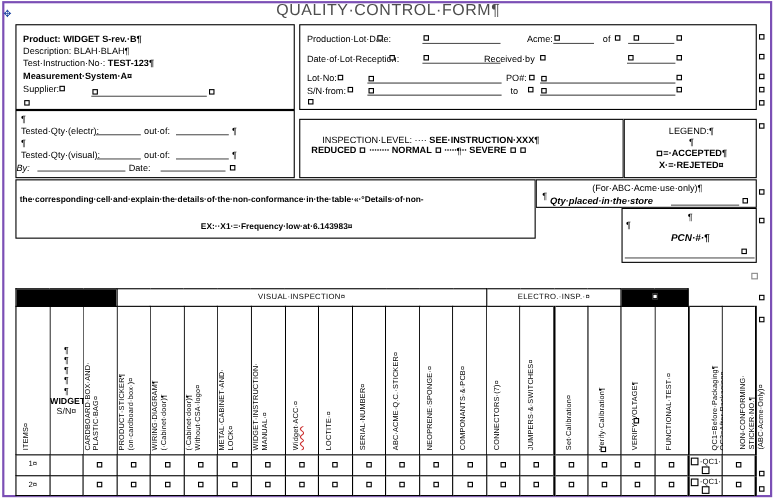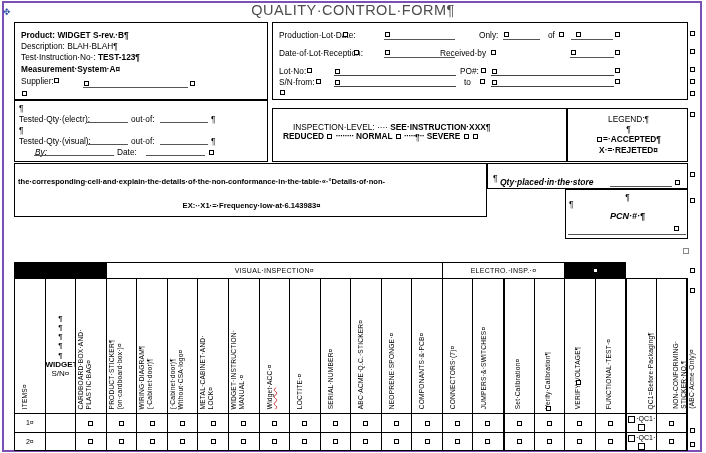--- a/index.html
+++ b/index.html
@@ -175,21 +175,21 @@
     <span class="mk" style="position:absolute; left:174px; top:58px;"></span>
     <span class="mk" style="position:absolute; left:6px; top:68px;"></span>
   </div>
 
   <div class="box" style="left:272px; top:22px; width:416px; height:78px;">
     <div class="t" style="left:6px; top:8px;">Production·Lot·Date:</div>
     <span class="mk" style="position:absolute; left:69px; top:9px;"></span>
     <span class="mk" style="position:absolute; left:111px; top:9px;"></span>
     <div class="ul-line" style="left:111px; top:16px; width:71px;"></div>
 
-    <div class="t" style="left:206px; top:8px;">Only:</div>
+    <div class="t" style="left:206px; top:8px;">Acme:</div>
     <span class="mk" style="position:absolute; left:230px; top:9px;"></span>
     <div class="ul-line" style="left:230px; top:16px; width:37px;"></div>
     <div class="t" style="left:275px; top:8px;">of</div>
     <span class="mk" style="position:absolute; left:285px; top:9px;"></span>
     <div class="ul-line" style="left:298px; top:16px; width:42px;"></div>
     <span class="mk" style="position:absolute; left:302px; top:9px;"></span>
     <span class="mk" style="position:absolute; left:341px; top:9px;"></span>
 
     <div class="t" style="left:6px; top:26px;">Date·of·Lot·Reception:</div>
     <span class="mk" style="position:absolute; left:80px; top:27px;"></span>
@@ -231,21 +231,21 @@
     <div class="ul-line" style="left:145px; top:21px; width:48px;"></div>
     <div class="t" style="left:196px; top:14px;">¶</div>
 
     <div class="t" style="left:4px; top:25px;">¶</div>
     <div class="t" style="left:4px; top:36px;">Tested·Qty·(visual):</div>
     <div class="ul-line" style="left:73px; top:43px; width:40px;"></div>
     <div class="t" style="left:116px; top:36px;">out·of:</div>
     <div class="ul-line" style="left:145px; top:43px; width:48px;"></div>
     <div class="t" style="left:196px; top:36px;">¶</div>
 
-    <div class="t" style="left:20px; top:47px;font-style:italic;">By:</div>
+    <div class="t" style="left:0; top:47px;font-style:italic;">By:</div>
     <div class="ul-line" style="left:19px; top:54px; width:80px;"></div>
     <div class="t" style="left:102px; top:47px;">Date:</div>
     <div class="ul-line" style="left:131px; top:54px; width:59px;"></div>
     <span class="mk" style="position:absolute; left:193px; top:49px;"></span>
   </div>
 
   <div class="box" style="left:272px; top:108px; width:295px; height:54px;">
     <div class="t" style="left:20px; top:14px;">
       <span>INSPECTION·LEVEL:</span>
       <span style="color:#000;">····</span>
@@ -273,20 +273,21 @@
     </div>
     <div class="t tb" style="left:0; top:37px; width:121px; text-align:center;">X·=·REJETED¤</div>
   </div>
 
   <div class="box" style="left:14px; top:163px; width:473px; height:54px;">
     <div class="t tb" style="left:3px; top:14px; font-size:7.6px;">the·corresponding·cell·and·explain·the·details·of·the·non-conformance·in·the·table·«·°Details·of·non-</div>
     <div class="t tb" style="left:0; top:38px; width:473px; text-align:center; font-size:7.6px;">EX:··X1·=·Frequency·low·at·6.143983¤</div>
   </div>
 
   <div class="box" style="left:487px; top:163px; width:201px; height:26px;">
+    <div class="t" style="left:0; top:3px; width:201px; text-align:center;">(For·ABC·Acme·use·only)¶</div>
     <div class="t ti tb" style="left:12px; top:14px; font-size:8.5px;">Qty·placed·in·the·store</div>
     <div class="ul-line" style="left:122px; top:22px; width:62px;"></div>
     <span class="mk" style="position:absolute; left:186px; top:16px;"></span>
   </div>
   <div class="t" style="left:493px; top:174px;">¶</div>
 
   <div class="box" style="left:565px; top:189px; width:123px; height:50px;">
     <div class="t" style="left:0; top:3px; width:123px; text-align:center;">¶</div>
     <div class="t ti tb" style="left:0; top:22px; width:123px; text-align:center; font-size:9px;">PCN·#·¶</div>
     <span class="mk" style="position:absolute; left:107px; top:36px;"></span>

